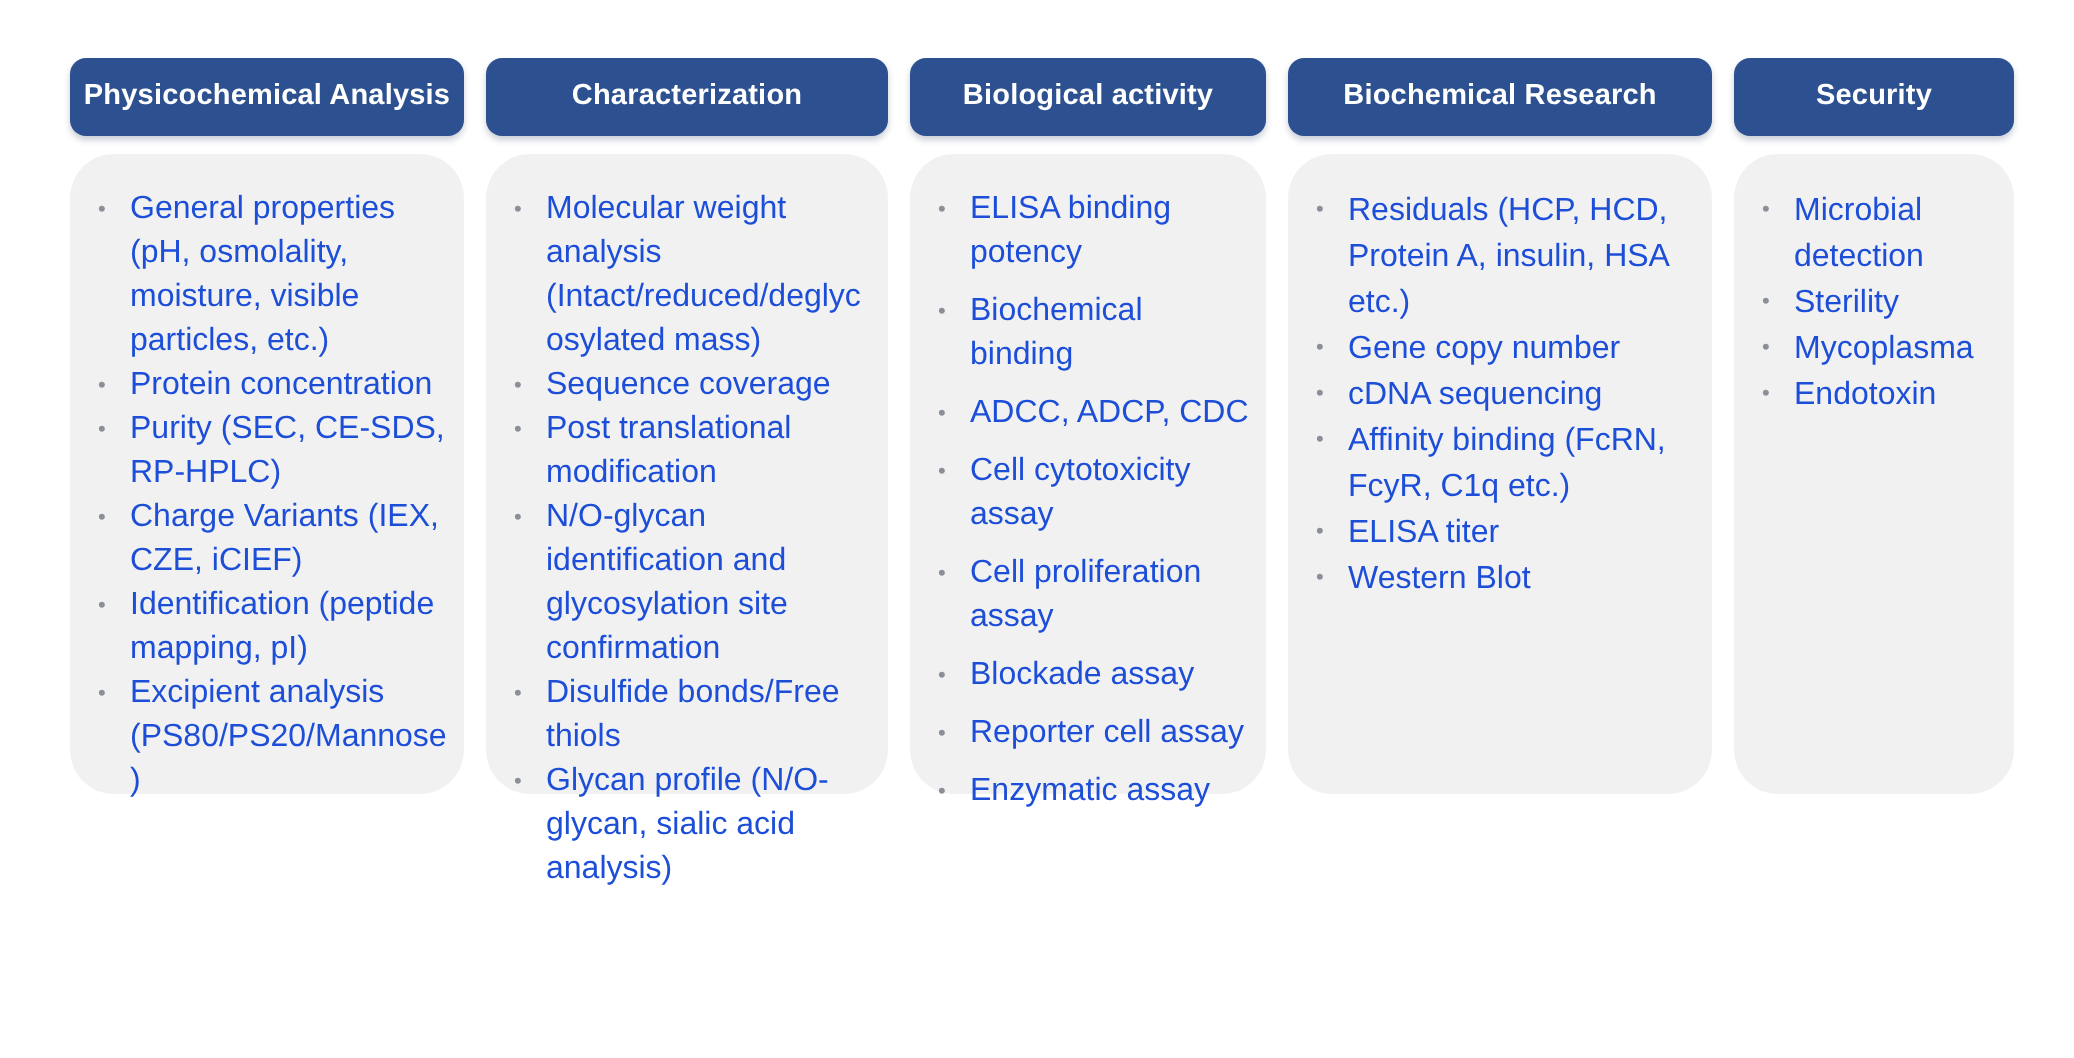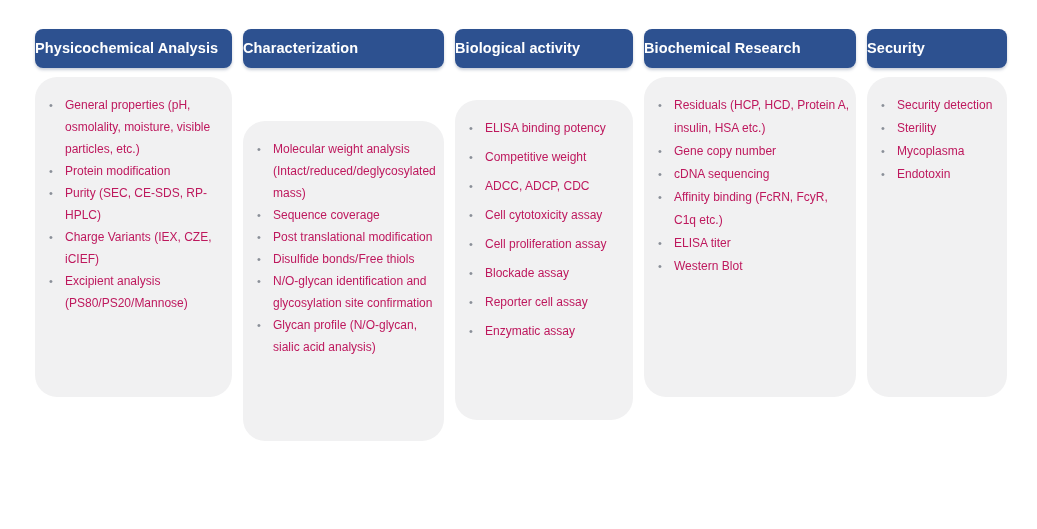--- a/index.html
+++ b/index.html
@@ -13,55 +13,56 @@
   }
   .board {
     position: absolute;
     left: 35px;
     top: 29px;
     display: flex;
     gap: 11px;
   }
   .col { display: flex; flex-direction: column; }
   .c1 { width: 197px; }
-  .c2 { width: 201px; gap: 44px; }
-  .c3 { width: 178px; gap: 23px; }
+  .c2 { width: 201px; }
+  .c3 { width: 178px; }
   .c4 { width: 212px; }
   .c5 { width: 140px; }
   .col-header {
     height: 39px;
     line-height: 39px;
     border-radius: 8px;
     background: #2D5190;
     color: #ffffff;
     font-size: 14.5px;
     font-weight: bold;
+    text-align: center;
     letter-spacing: 0.1px;
     box-shadow: 0 2px 3px rgba(40, 60, 100, 0.25);
     white-space: nowrap;
   }
   .col-body {
     margin-top: 9px;
     height: 320px;
     border-radius: 22px;
     background: #F1F1F2;
     padding-top: 17px;
     box-sizing: border-box;
   }
   ul.items {
     list-style: none;
     margin: 0;
     padding: 0;
   }
   ul.items li {
     position: relative;
     padding: 0 6px 0 30px;
-    font-size: 12px;
+    font-size: 16px;
     line-height: 22px;
-    color: #be185d;
+    color: #1d4ed8;
     overflow-wrap: break-word;
   }
   ul.items li::before {
     content: "\2022";
     position: absolute;
     left: 14px;
     top: 0;
     color: #8A8F98;
     font-size: 11px;
   }
@@ -71,48 +72,49 @@
 </head>
 <body>
 
 <div class="board">
 
   <section class="col c1">
     <div class="col-header">Physicochemical Analysis</div>
     <div class="col-body">
       <ul class="items">
         <li>General properties (pH, osmolality, moisture, visible particles, etc.)</li>
-        <li>Protein modification</li>
+        <li>Protein concentration</li>
         <li>Purity (SEC,  CE-SDS, RP-HPLC)</li>
         <li>Charge Variants (IEX, CZE, iCIEF)</li>
+        <li>Identification (peptide mapping, pI)</li>
         <li>Excipient analysis (PS80/PS20/Mannose)</li>
       </ul>
     </div>
   </section>
 
   <section class="col c2">
     <div class="col-header">Characterization</div>
     <div class="col-body">
       <ul class="items">
         <li>Molecular weight analysis (Intact/reduced/deglycosylated mass)</li>
         <li>Sequence coverage</li>
         <li>Post translational modification</li>
+        <li>N/O-glycan identification and glycosylation site confirmation</li>
         <li>Disulfide bonds/Free thiols</li>
-        <li>N/O-glycan identification and glycosylation site confirmation</li>
         <li>Glycan profile (N/O-glycan, sialic acid analysis)</li>
       </ul>
     </div>
   </section>
 
   <section class="col c3">
     <div class="col-header">Biological activity</div>
     <div class="col-body">
       <ul class="items">
         <li>ELISA binding potency</li>
-        <li>Competitive weight</li>
+        <li>Biochemical binding</li>
         <li>ADCC, ADCP, CDC</li>
         <li>Cell cytotoxicity assay</li>
         <li>Cell proliferation assay</li>
         <li>Blockade assay</li>
         <li>Reporter cell assay</li>
         <li>Enzymatic assay</li>
       </ul>
     </div>
   </section>
 
@@ -127,21 +129,21 @@
         <li>ELISA titer</li>
         <li>Western Blot</li>
       </ul>
     </div>
   </section>
 
   <section class="col c5">
     <div class="col-header">Security</div>
     <div class="col-body">
       <ul class="items">
-        <li>Security detection</li>
+        <li>Microbial detection</li>
         <li>Sterility</li>
         <li>Mycoplasma</li>
         <li>Endotoxin</li>
       </ul>
     </div>
   </section>
 
 </div>
 
 </body></html>

